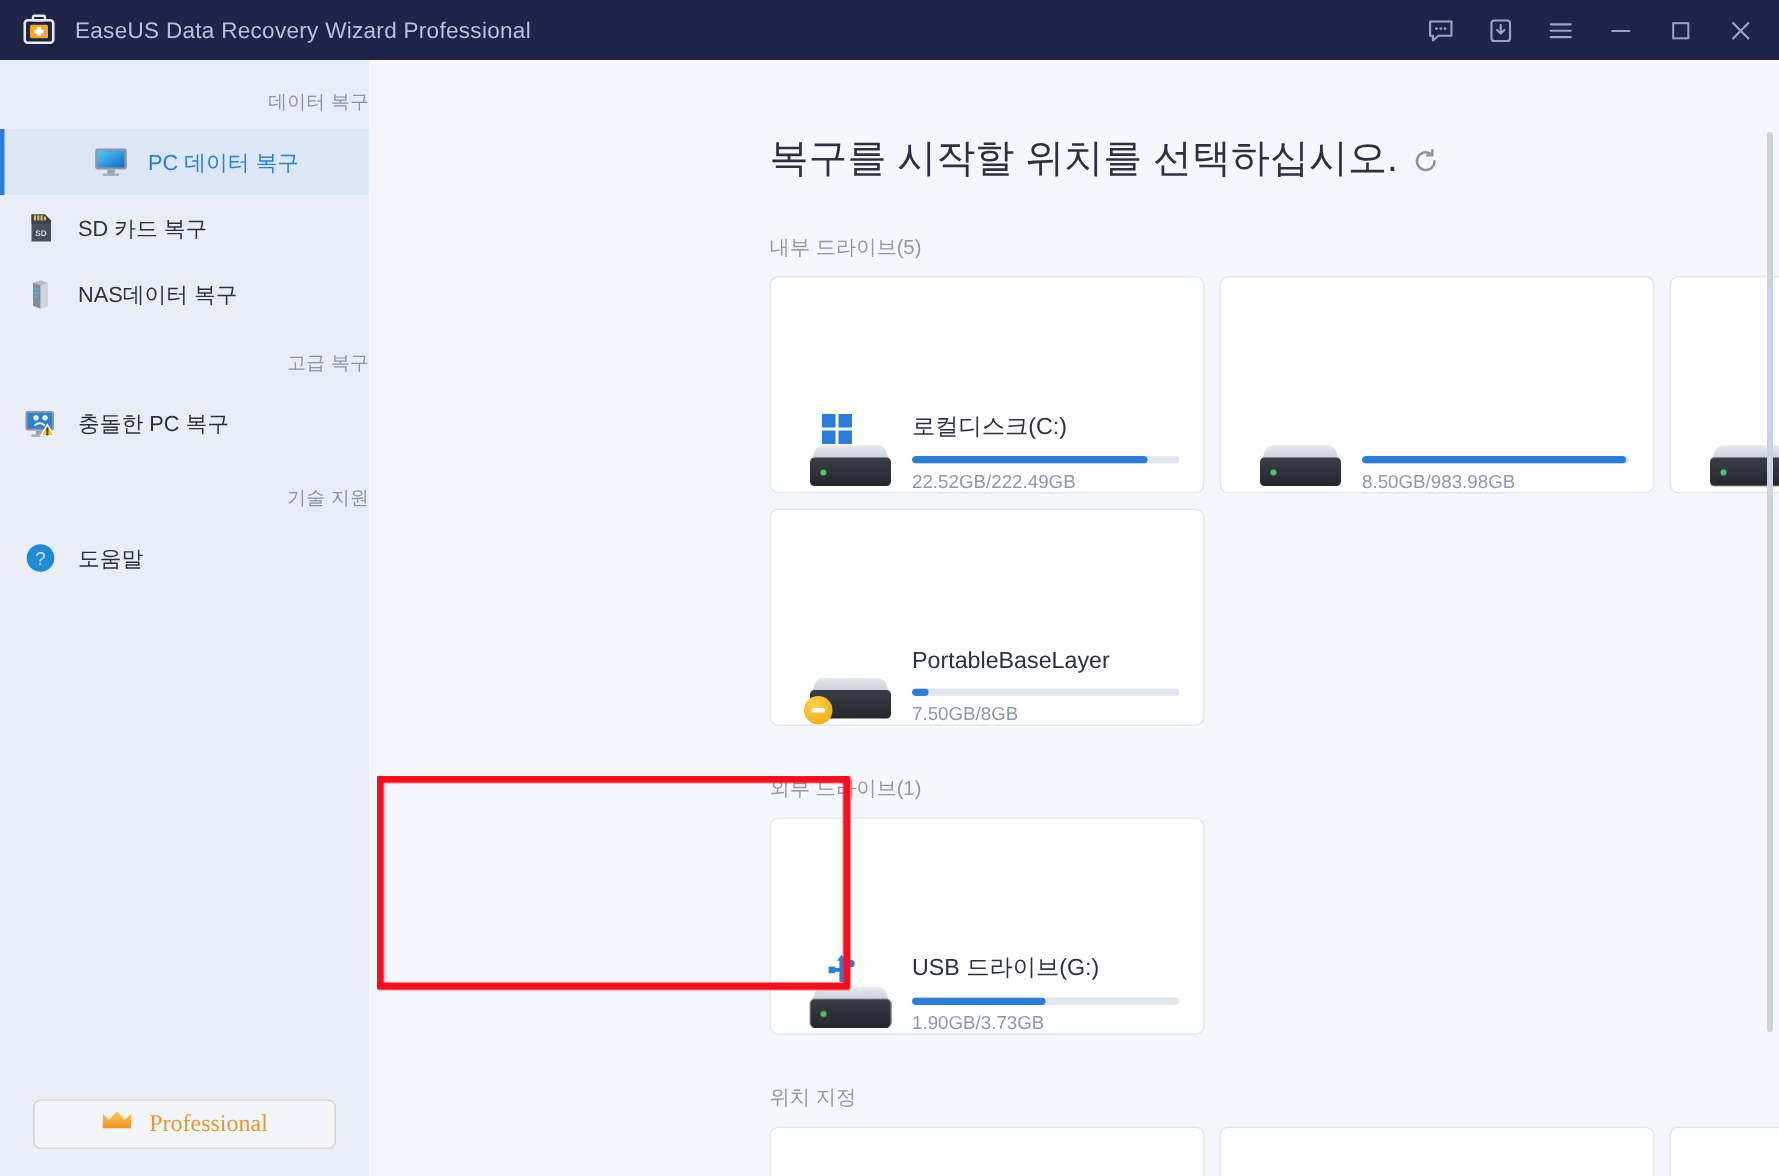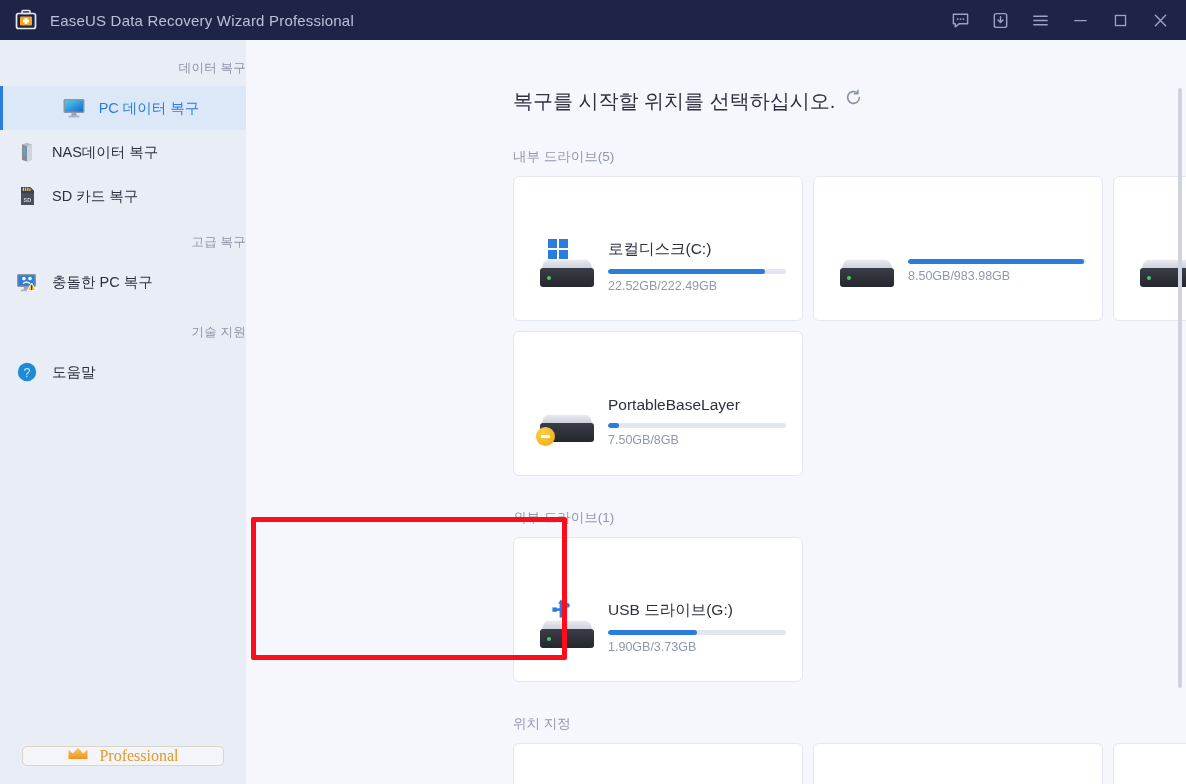--- a/index.html
+++ b/index.html
@@ -40,36 +40,36 @@
   }
   .side-item.active { background: #dce8f8; justify-content: center; }
   .side-item.active::before {
     content: ""; position: absolute; left: 0; top: 0; bottom: 0; width: 3px; background: #2a7cdd;
   }
   .side-ico { width: 26px; height: 26px; flex: 0 0 26px; margin-right: 12px; position: relative; }
   .side-label { font-size: 14.5px; color: #2c3040; white-space: nowrap; }
   .side-item.active .side-label { color: #2a7cdd; }
   .side-foot { flex: 0 0 auto; padding: 0 22px 18px; }
   .pro-btn {
-    height: 20px; border: 1px solid #dcd4c8; border-radius: 5px; background: #f3f5fa;
+    height: 33px; border: 1px solid #dcd4c8; border-radius: 5px; background: #f3f5fa;
     display: flex; align-items: center; justify-content: center; gap: 10px; cursor: default;
   }
   .pro-text { font-family: "Liberation Serif", "DejaVu Serif", serif; font-size: 16px; color: #e09a2e; }
 
   
   .content { flex: 1 1 auto; position: relative; background: #f5f7fc; overflow: hidden; }
   .content-inner { padding: 48px 0 0 267px; }
-  .heading { font-size: 20px; color: #2c3040; display: flex; align-items: flex-start; gap: 9px; }
+  .heading { font-size: 26px; color: #2c3040; display: flex; align-items: flex-end; gap: 9px; }
   .refresh { color: #8a90a6; font-size: 19px; cursor: default; }
   .sec-title { font-size: 13.5px; color: #9097ad; margin: 33px 0 10px; }
 
   .grid { display: flex; flex-wrap: wrap; gap: 10px; width: 909px; }
   .card {
     width: 290px; height: 145px; background: #fff; border: 1px solid #e3e7f0;
-    border-radius: 6px; display: flex; align-items: center; padding: 33px 16px 0 22px; cursor: default;
+    border-radius: 6px; display: flex; align-items: flex-end; padding: 33px 16px 0 22px; cursor: default;
   }
   .card-ico { width: 62px; height: 52px; flex: 0 0 62px; position: relative; margin-right: 10px; }
   .card-txt { flex: 1 1 auto; min-width: 0; padding-top: 2px; }
   .card-name { font-size: 15.5px; color: #2c3040; white-space: nowrap; overflow: hidden; text-overflow: ellipsis; }
   .bar { height: 5px; border-radius: 3px; background: #e2e6ee; margin: 9px 0 5px; overflow: hidden; }
   .bar-fill { height: 100%; background: #2a7cdd; border-radius: 3px; }
   .card-size { font-size: 12.5px; color: #9097ad; }
 
   
   .card.loc { padding-top: 30px; align-items: center; }
@@ -181,48 +181,48 @@
               <rect x="10.5" y="18" width="5" height="3" fill="#9aa2b4"></rect>
               <rect x="7.5" y="20.6" width="11" height="1.8" rx=".9" fill="#aab2c2"></rect>
             </svg>
           </span>
           <span class="side-label">PC 데이터 복구</span>
         </div>
 
         <div class="side-item">
           <span class="side-ico">
             <svg width="26" height="26" viewBox="0 0 26 26">
-              <path d="M8 5.6l5-1.8 5 1.8v15.2l-5 1.8-5-1.8z" fill="#b4bac6"></path>
-              <path d="M8 5.6l5 1.8v15.2l-5-1.8z" fill="#838b99"></path>
-              <path d="M13 7.4l5-1.8v15.2l-5 1.8z" fill="#cfd4dd"></path>
-              <g fill="#49b6e8">
-                  <rect x="9.2" y="9" width="2" height="1.5"></rect>
-                  <rect x="9.2" y="11.6" width="2" height="1.5"></rect>
-                  <rect x="9.2" y="14.2" width="2" height="1.5"></rect>
-                </g>
-            </svg>
-          </span>
-          <span class="side-label">NAS데이터 복구</span>
-        </div>
-
-        <div class="side-item">
-          <span class="side-ico">
-            <svg width="26" height="26" viewBox="0 0 26 26">
               <path d="M7 4h9l4 4v14H7z" fill="#4a4f5e"></path>
               <path d="M7 4h9l4 4v2H7z" fill="#3c4150"></path>
               <g fill="#e8c24a">
                   <rect x="8.6" y="4.6" width="1.4" height="3.4"></rect>
                   <rect x="10.8" y="4.6" width="1.4" height="3.4"></rect>
                   <rect x="13" y="4.6" width="1.4" height="3.4"></rect>
                   <rect x="15.2" y="5.4" width="1.4" height="2.6"></rect>
                 </g>
               <text x="13.3" y="18.6" font-size="5.4" fill="#cfd4df" text-anchor="middle" font-family="Liberation Sans, sans-serif" font-weight="bold">SD</text>
             </svg>
           </span>
           <span class="side-label">SD 카드 복구</span>
+        </div>
+
+        <div class="side-item">
+          <span class="side-ico">
+            <svg width="26" height="26" viewBox="0 0 26 26">
+              <path d="M8 5.6l5-1.8 5 1.8v15.2l-5 1.8-5-1.8z" fill="#b4bac6"></path>
+              <path d="M8 5.6l5 1.8v15.2l-5-1.8z" fill="#838b99"></path>
+              <path d="M13 7.4l5-1.8v15.2l-5 1.8z" fill="#cfd4dd"></path>
+              <g fill="#49b6e8">
+                  <rect x="9.2" y="9" width="2" height="1.5"></rect>
+                  <rect x="9.2" y="11.6" width="2" height="1.5"></rect>
+                  <rect x="9.2" y="14.2" width="2" height="1.5"></rect>
+                </g>
+            </svg>
+          </span>
+          <span class="side-label">NAS데이터 복구</span>
         </div>
 
         <div class="side-group" style="margin-top:10px">고급 복구</div>
 
         <div class="side-item">
           <span class="side-ico">
             <svg width="26" height="26" viewBox="0 0 26 26">
               <rect x="3" y="5" width="19" height="13" rx="1.4" fill="#8e96a8"></rect>
               <rect x="4.3" y="6.3" width="16.4" height="10.4" fill="#2f7fd4"></rect>
               <path d="M9 9.5a1 1 0 110 .1M15 9.5a1 1 0 110 .1" stroke="#fff" stroke-width="1.6" stroke-linecap="round"></path>

